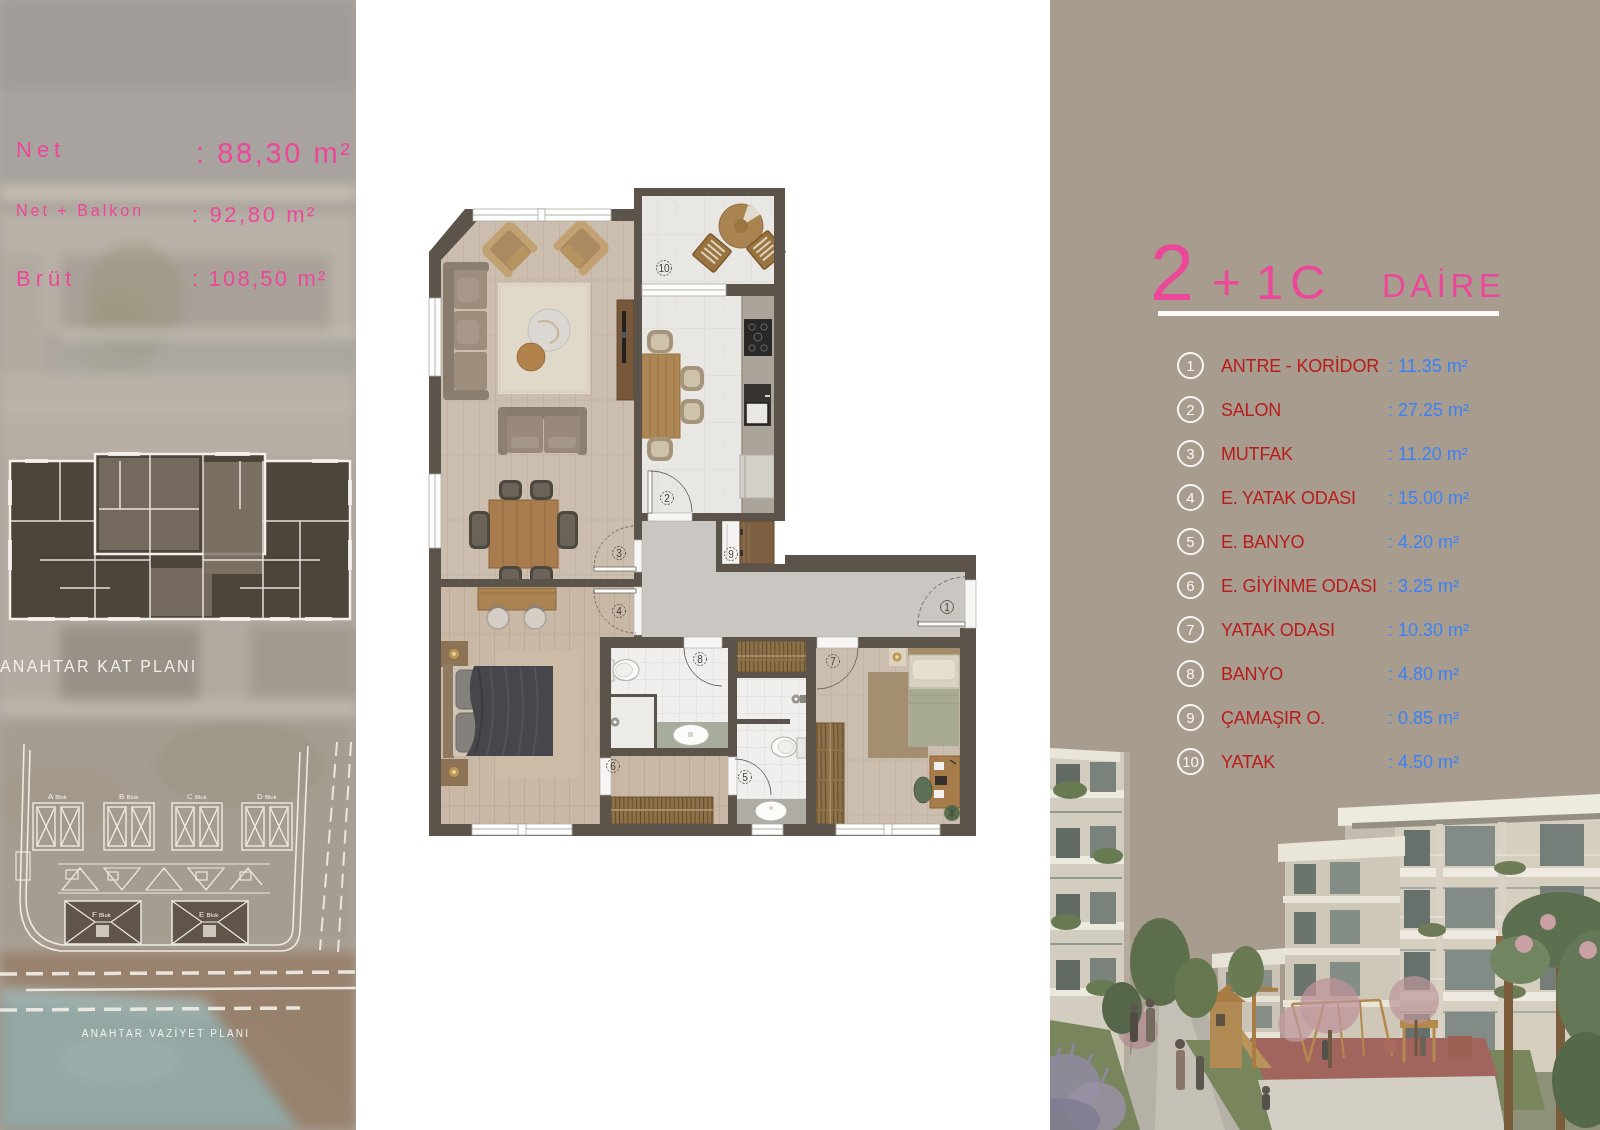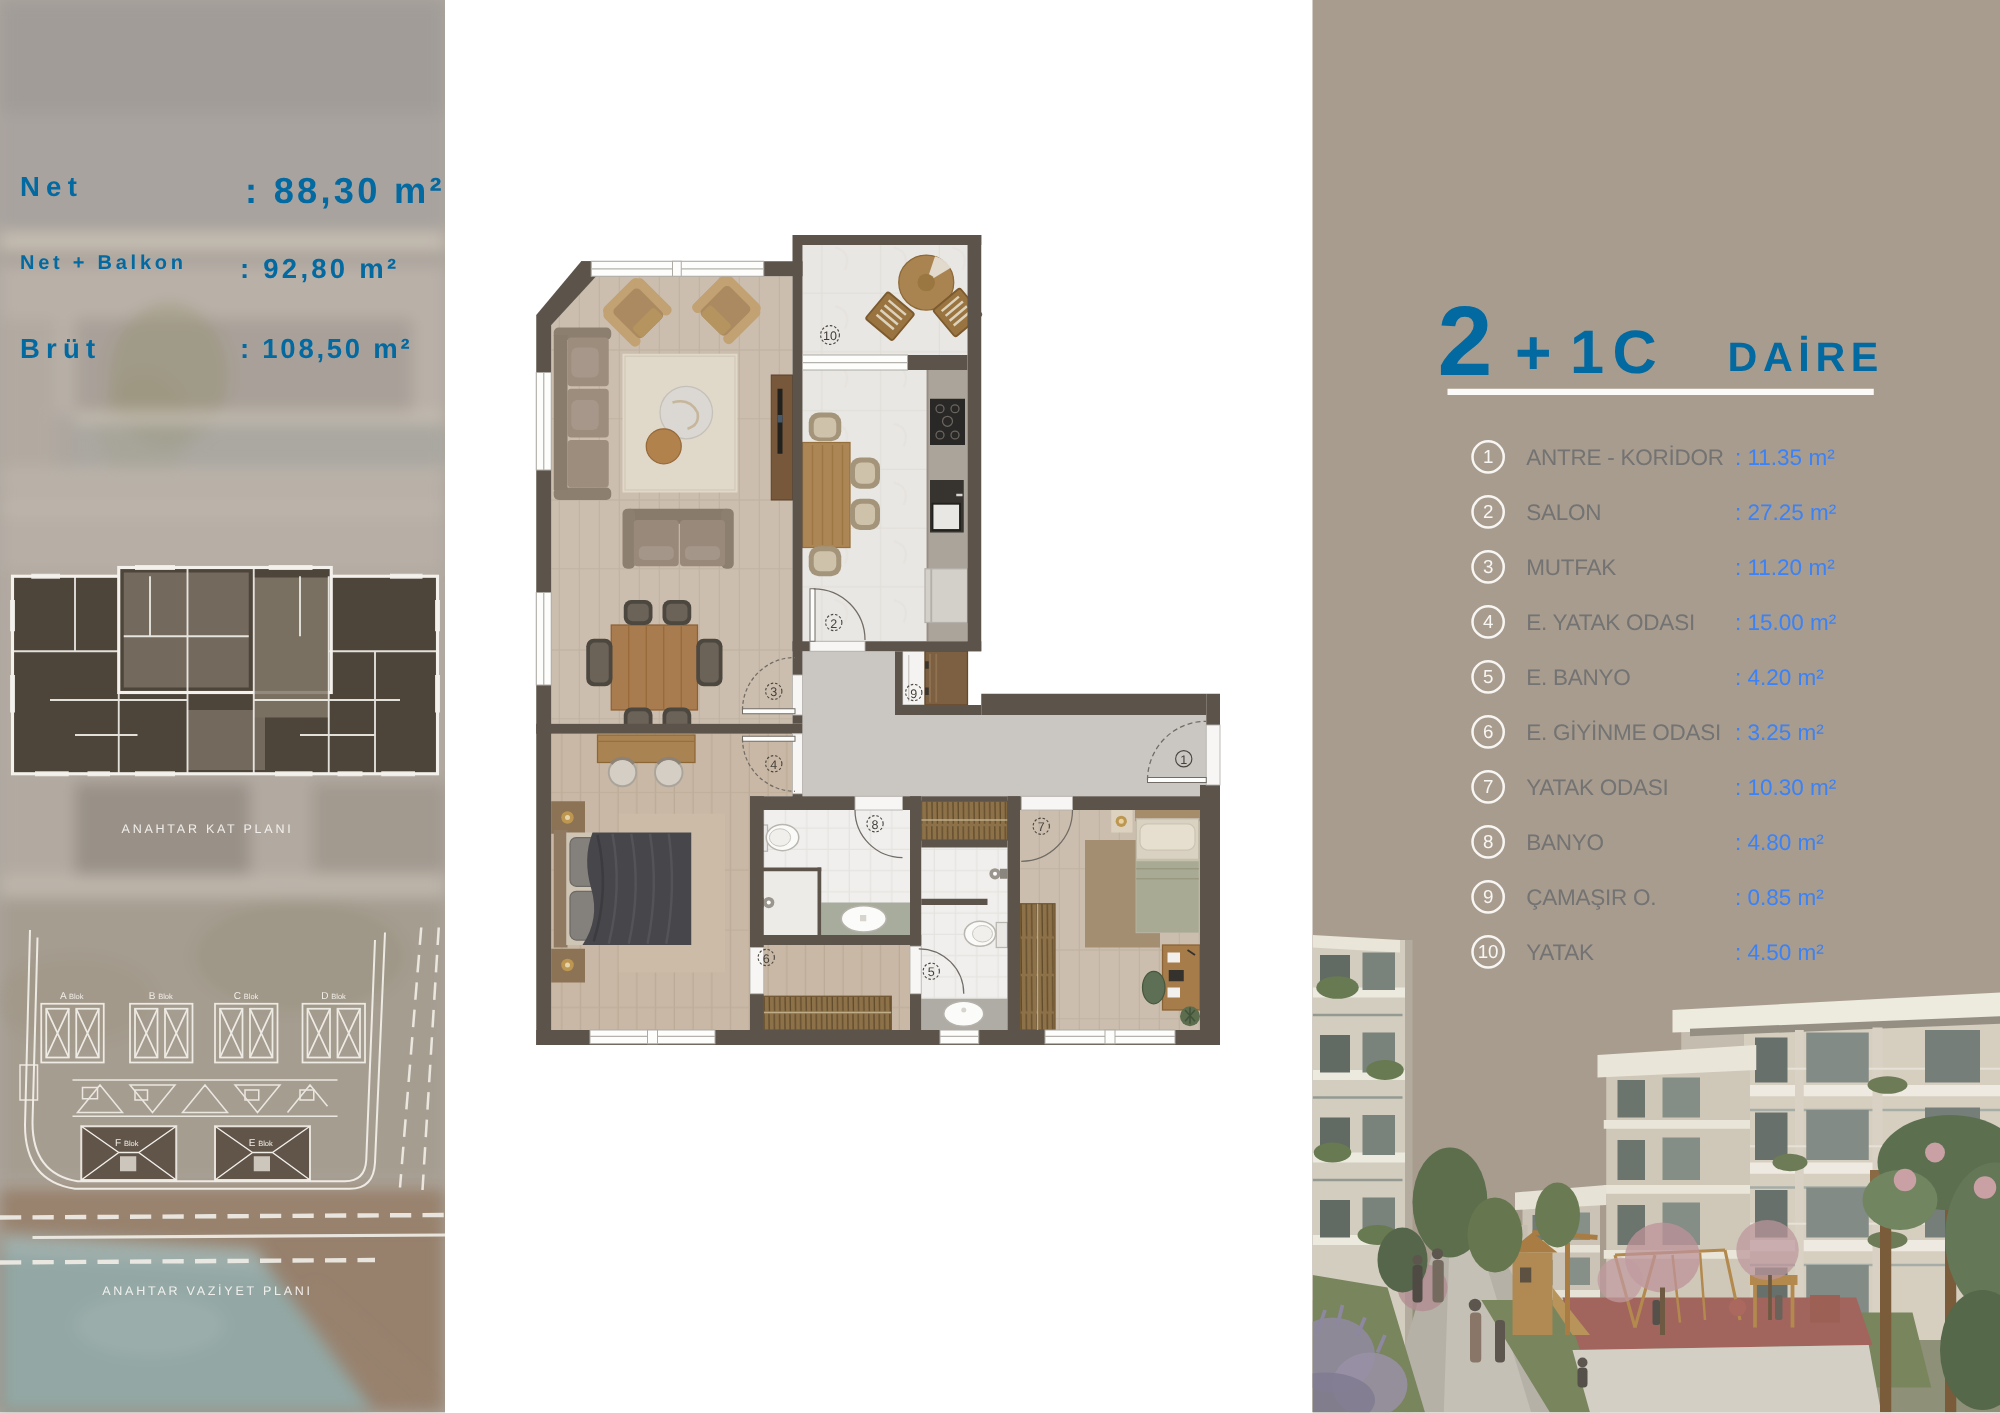--- a/index.html
+++ b/index.html
@@ -1,18 +1,18 @@
 <!DOCTYPE html>
 <html><head>
 <meta charset="utf-8">
 <style>
   html,body{margin:0;padding:0}
   body{width:1600px;height:1130px;position:relative;font-family:"Liberation Sans",sans-serif;background:#fff;overflow:hidden}
   .abs{position:absolute}
-  .wtxt{color:#0369a1;font-weight:bold;white-space:nowrap}
+  .wtxt{color:#ec4899;font-weight:normal;white-space:nowrap}
   .ltxt{color:#f8f6f3;white-space:nowrap}
 </style>
 </head>
 <body>
 
 <div class="abs" style="left:0;top:0;width:356px;height:1130px;background:#aca69f;overflow:hidden">
   
   <svg width="356" height="1130" viewBox="0 0 356 1130">
     <defs>
         <filter id="soft" x="-20%" y="-20%" width="140%" height="140%">
@@ -185,21 +185,21 @@
 
 <div class="abs wtxt" style="left:16px;top:137px;font-size:22px;letter-spacing:5px">Net</div>
 <div class="abs wtxt" style="left:196px;top:137px;font-size:29px;letter-spacing:2.6px">: 88,30 m²</div>
 
 <div class="abs wtxt" style="left:16px;top:202px;font-size:16px;letter-spacing:3px">Net + Balkon</div>
 <div class="abs wtxt" style="left:192px;top:202px;font-size:22px;letter-spacing:2.6px">: 92,80 m²</div>
 
 <div class="abs wtxt" style="left:16px;top:266px;font-size:22px;letter-spacing:5px">Brüt</div>
 <div class="abs wtxt" style="left:192px;top:266px;font-size:22px;letter-spacing:2.2px">: 108,50 m²</div>
 
-<div class="abs ltxt" style="opacity:0.92;left:0px;top:658px;width:332px;text-align:center;font-size:10px;letter-spacing:2.2px">ANAHTAR KAT PLANI</div>
+<div class="abs ltxt" style="opacity:0.92;left:0px;top:658px;width:332px;text-align:left;font-size:16px;letter-spacing:2.2px">ANAHTAR KAT PLANI</div>
 
 <div class="abs ltxt" style="opacity:0.92;left:0px;top:1028px;width:332px;text-align:center;font-size:10px;letter-spacing:2.2px">ANAHTAR VAZİYET PLANI</div>
 
 <svg class="abs" style="left:356px;top:0" width="700" height="1130" viewBox="356 0 700 1130">
   <defs>
     <pattern id="wd" width="16" height="120" patternUnits="userSpaceOnUse">
       <rect width="16" height="120" fill="#ccbeae"></rect>
       <line x1="15.5" y1="0" x2="15.5" y2="120" stroke="#c2b3a2" stroke-width="1"></line>
       <line x1="0" y1="40" x2="16" y2="40" stroke="#c2b3a1" stroke-width="1"></line>
       <line x1="0" y1="95" x2="16" y2="95" stroke="#c2b3a1" stroke-width="0.8"></line>
@@ -925,21 +925,21 @@
 <div class="abs wtxt" style="left:1256px;top:258px;font-size:49px;line-height:1">1</div>
 <div class="abs wtxt" style="left:1290px;top:258px;font-size:49px;line-height:1">C</div>
 <div class="abs wtxt" style="left:1382px;top:269px;font-size:33px;line-height:1;letter-spacing:4.5px">DAİRE</div>
 
 <div class="abs" style="left:1158px;top:311px;width:341px;height:5px;background:#fbfaf8"></div>
 
 <div class="abs" style="left:1050px;top:0;width:550px;height:1130px">
 <style>
   .row{position:absolute;left:0;width:550px;height:28px}
   .num{position:absolute;left:127px;top:0;width:23px;height:23px;border:2px solid #f8f6f3;border-radius:50%;color:#f8f6f3;font-size:15px;text-align:center;line-height:23px}
-  .lbl{position:absolute;left:171px;top:4px;color:#737373;font-size:18px;letter-spacing:-0.2px;white-space:nowrap}
+  .lbl{position:absolute;left:171px;top:4px;color:#b91c1c;font-size:18px;letter-spacing:-0.2px;white-space:nowrap}
   .val{position:absolute;left:338px;top:4px;color:#3b82f6;font-size:18px;white-space:nowrap}
 </style>
 
   <div class="row" style="top:352px">
       <span class="num">1</span>
       <span class="lbl">ANTRE - KORİDOR</span>
       <span class="val">: 11.35 m²</span>
     </div>
 
   <div class="row" style="top:396px">

